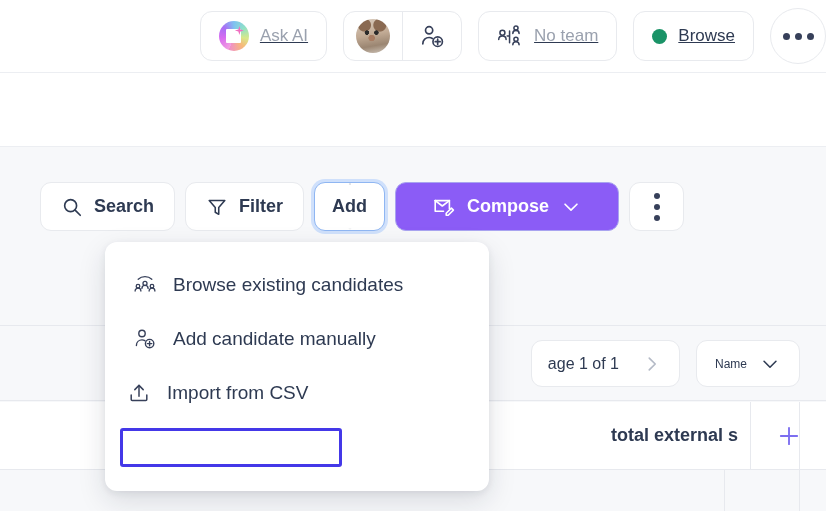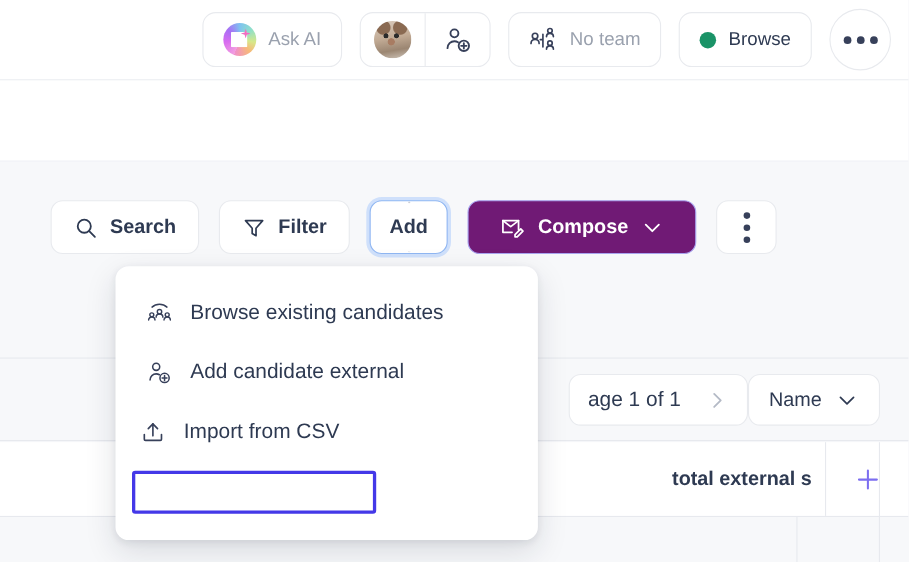--- a/index.html
+++ b/index.html
@@ -13,21 +13,21 @@
     overflow: hidden;
     position: relative;
     -webkit-font-smoothing: antialiased;
   }
 
   
   .topbar {
     position: absolute; left:0; top:0; width:826px; height:72px;
     background:#ffffff;
     display:flex; align-items:center; justify-content:flex-end;
-    padding-right:16px;
+    text-decoration:underline;
   }
   .topbar-inner { display:flex; align-items:center; gap:16px; }
 
   .pill {
     height:50px;
     background:#ffffff;
     border:1px solid #e8eaee;
     border-radius:12px;
     display:flex; align-items:center;
     padding:0 18px;
@@ -98,59 +98,59 @@
   }
 
   
   .toolbar-zone {
     position:absolute; left:0; top:147px; width:826px; height:179px;
     background:#f7f8fa;
     border-bottom:1px solid #e7e9ee;
   }
   .toolbar {
     position:absolute; left:40px; top:35px;
-    display:flex; align-items:center; gap:18px;margin-left:6px;
+    display:flex; align-items:center; gap:10px;
   }
   .tbtn {
     height:49px; background:#ffffff; border:1px solid #e8eaee;
     border-radius:11px; display:flex; align-items:center; gap:11px;
     padding:0 20px; font-size:18px; color:#2e3a52; cursor:pointer;
     white-space:nowrap;
   }
   .tbtn.focus {
     border:1px solid #8fb6f2;
     box-shadow:0 0 0 3px #cfe0fb;
     padding:0 17px;
     flex-direction:column;
   }
   .tbtn.primary {
-    background:#701a75; border:1px solid #a9a4f0; color:#ffffff;
-    font-weight:700; padding:0 28px;
+    background:#8b5cf6; border:1px solid #a9a4f0; color:#ffffff;
+    font-weight:700; padding:0 36px;
   }
   .tbtn.kebab { width:55px; padding:0; justify-content:center; flex-direction:column; gap:5px; }
   .tbtn.kebab i { width:6px; height:6px; border-radius:50%; background:#37405a; display:block; }
   .tbtn .lbl { font-weight:700; }
 
   
   .page-zone {
     position:absolute; left:0; top:327px; width:826px; height:74px;
     background:#f7f8fa;
     border-bottom:1px solid #e7e9ee;
   }
   .pager {
     position:absolute; right:146px; top:13px;
     height:47px; background:#fff; border:1px solid #e8eaee; border-radius:11px;
     display:flex; align-items:center; padding:0 16px; gap:22px;
-    font-size:19px; color:#2e3a52; white-space:nowrap;
+    font-size:16px; color:#2e3a52; white-space:nowrap;
   }
   .sortbtn {
     position:absolute; right:26px; top:13px;
     height:47px; background:#fff; border:1px solid #e8eaee; border-radius:11px;
     display:flex; align-items:center; padding:0 18px; gap:12px;
-    font-size:18px; color:#2e3a52; cursor:pointer;
+    font-size:12px; color:#2e3a52; cursor:pointer;
   }
 
   
   .table-head {
     position:absolute; left:0; top:402px; width:826px; height:68px;
     background:#ffffff;
     border-bottom:1px solid #e7e9ee;
     display:flex; align-items:stretch;
   }
   .th-cell {
@@ -350,21 +350,21 @@
 
   <div class="menu-item">
     <span class="mi-ico">
       <svg width="24" height="24" viewBox="0 0 24 24" fill="none" stroke="#37405a" stroke-width="1.4" stroke-linecap="round" stroke-linejoin="round">
         <circle cx="9" cy="6.5" r="3.2"></circle>
         <path d="M3.4 18.5c0-3.4 2.6-5.6 5.6-5.6 1.1 0 2.1.3 2.9.8"></path>
         <circle cx="16.6" cy="16.6" r="4.2"></circle>
         <path d="M16.6 14.4v4.4M14.4 16.6h4.4"></path>
       </svg>
     </span>
-    <span>Add candidate external</span>
+    <span>Add candidate manually</span>
   </div>
 
 
   <div class="menu-item highlight">
     <span class="mi-ico">
       <svg width="24" height="24" viewBox="0 0 24 24" fill="none" stroke="#37405a" stroke-width="1.5" stroke-linecap="round" stroke-linejoin="round">
         <path d="M12 15.2V4.4"></path>
         <path d="m7.8 8.6 4.2-4.2 4.2 4.2"></path>
         <path d="M4.2 14v4.4a1 1 0 0 0 1 1h13.6a1 1 0 0 0 1-1V14"></path>
       </svg>

